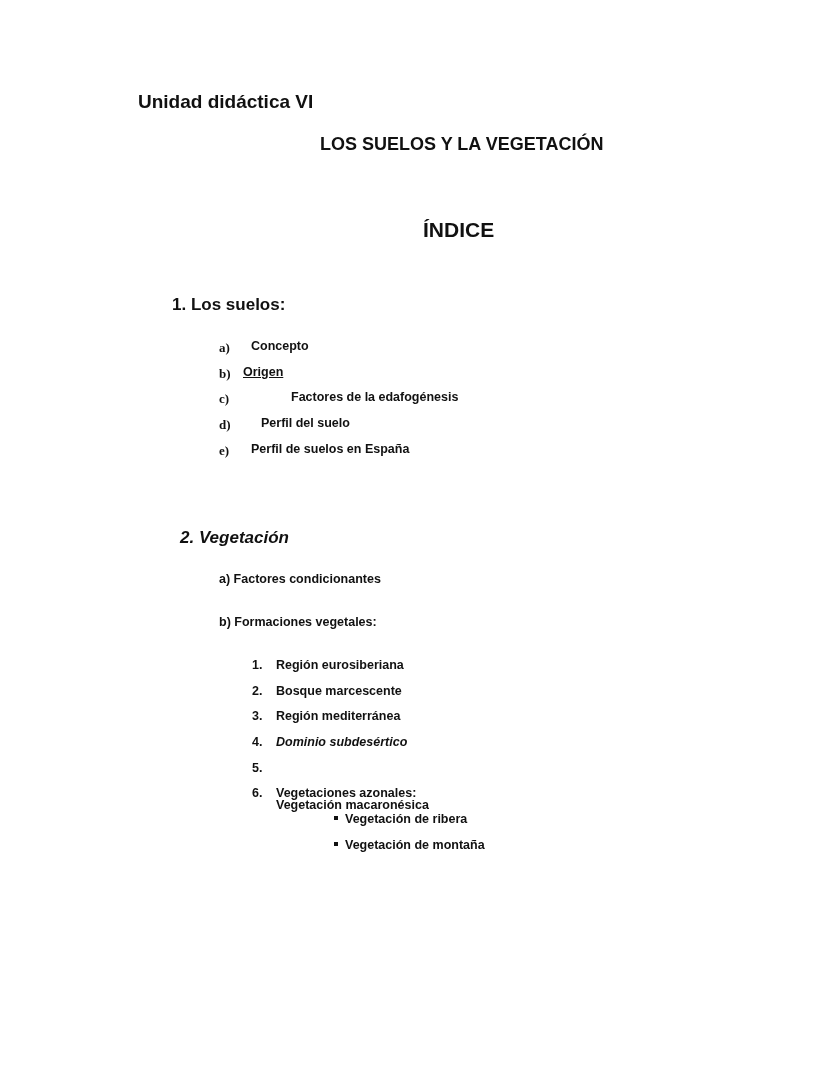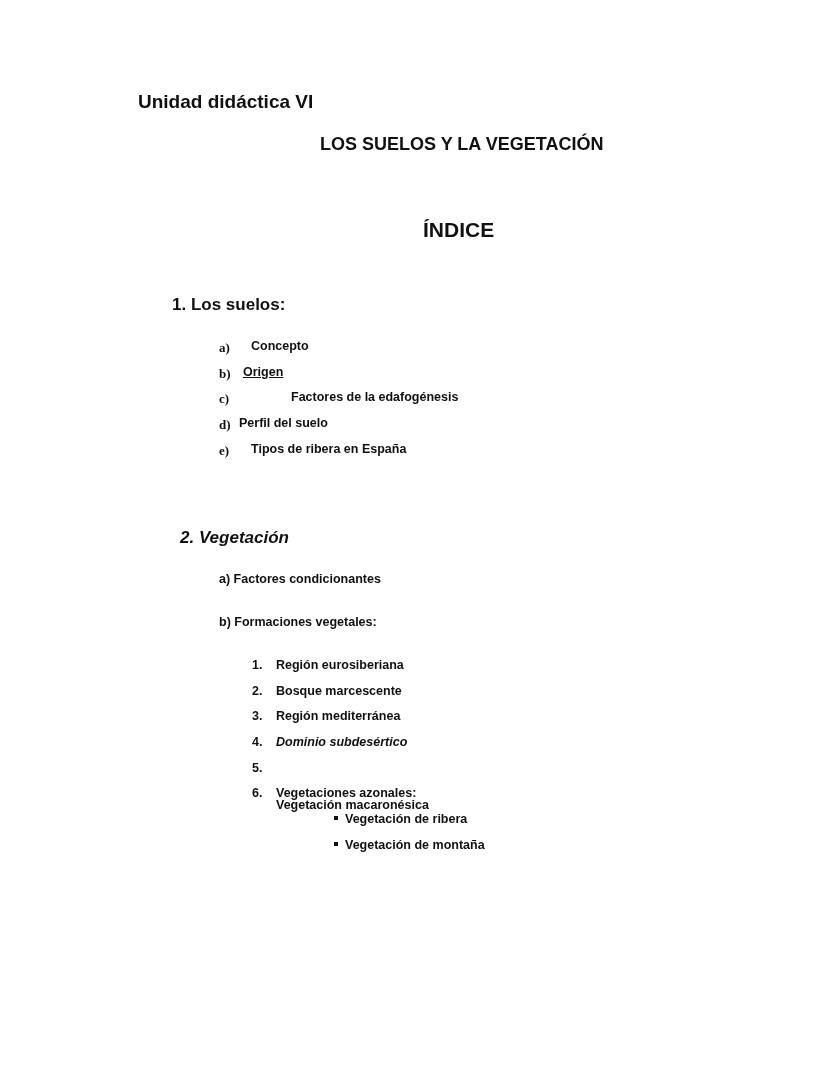--- a/index.html
+++ b/index.html
@@ -37,26 +37,26 @@
 <div class="abs item" style="left:243px; top:365px;text-decoration:underline;">Origen</div>
 
 <div class="abs" style="left:219px; top:389px;">
   <span class="letter">c)</span>
 </div>
 <div class="abs item" style="left:251px; top:390px;margin-left:40px;">Factores de la edafogénesis</div>
 
 <div class="abs" style="left:219px; top:415px;">
   <span class="letter">d)</span>
 </div>
-<div class="abs item" style="left:239px; top:416px;">Perfil del suelo</div>
+<div class="abs item" style="left:261px; top:416px;">Perfil del suelo</div>
 
 <div class="abs" style="left:219px; top:441px;">
   <span class="letter">e)</span>
 </div>
-<div class="abs item" style="left:251px; top:442px;">Tipos de ribera en España</div>
+<div class="abs item" style="left:251px; top:442px;">Perfil de suelos en España</div>
 
 <div class="abs sec" style="left:180px; top:528px;font-style:italic;">2. Vegetación</div>
 
 <div class="abs item" style="left:219px; top:572px;">a) Factores condicionantes</div>
 <div class="abs item" style="left:219px; top:615px;">b) Formaciones vegetales:</div>
 
 <div class="abs item" style="left:252px; top:658px;">1.</div>
 <div class="abs item" style="left:276px; top:658px;">Región eurosiberiana</div>
 
 <div class="abs item" style="left:252px; top:684px;">2.</div>

